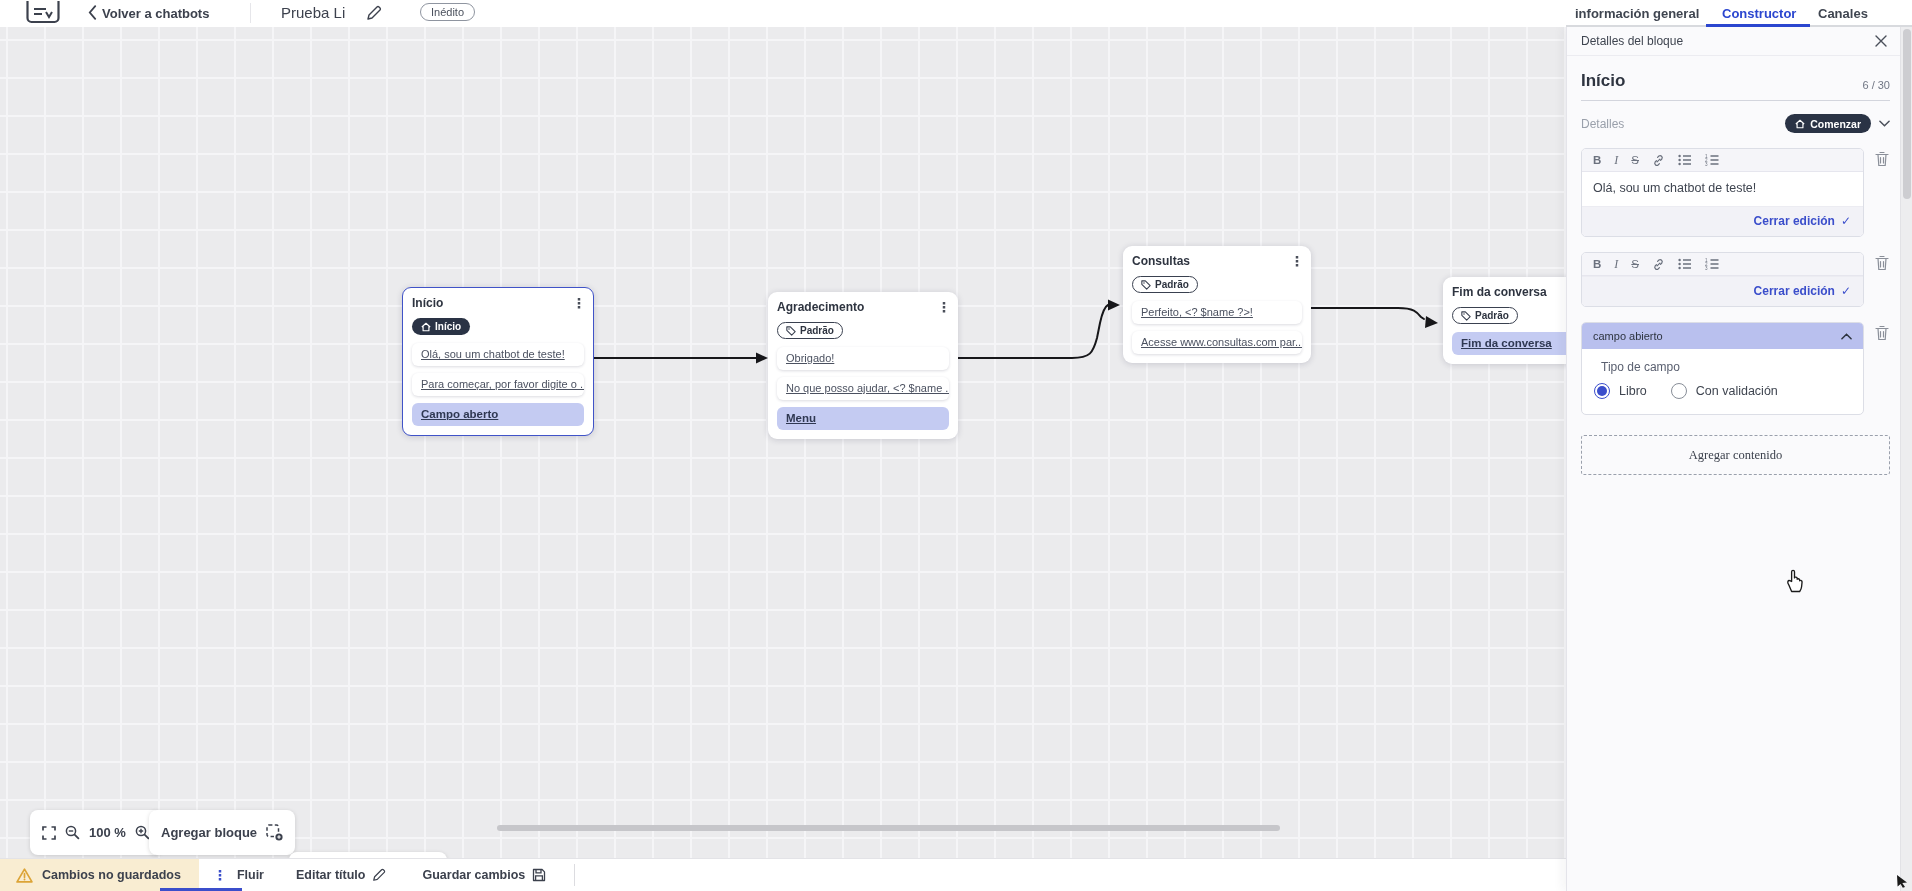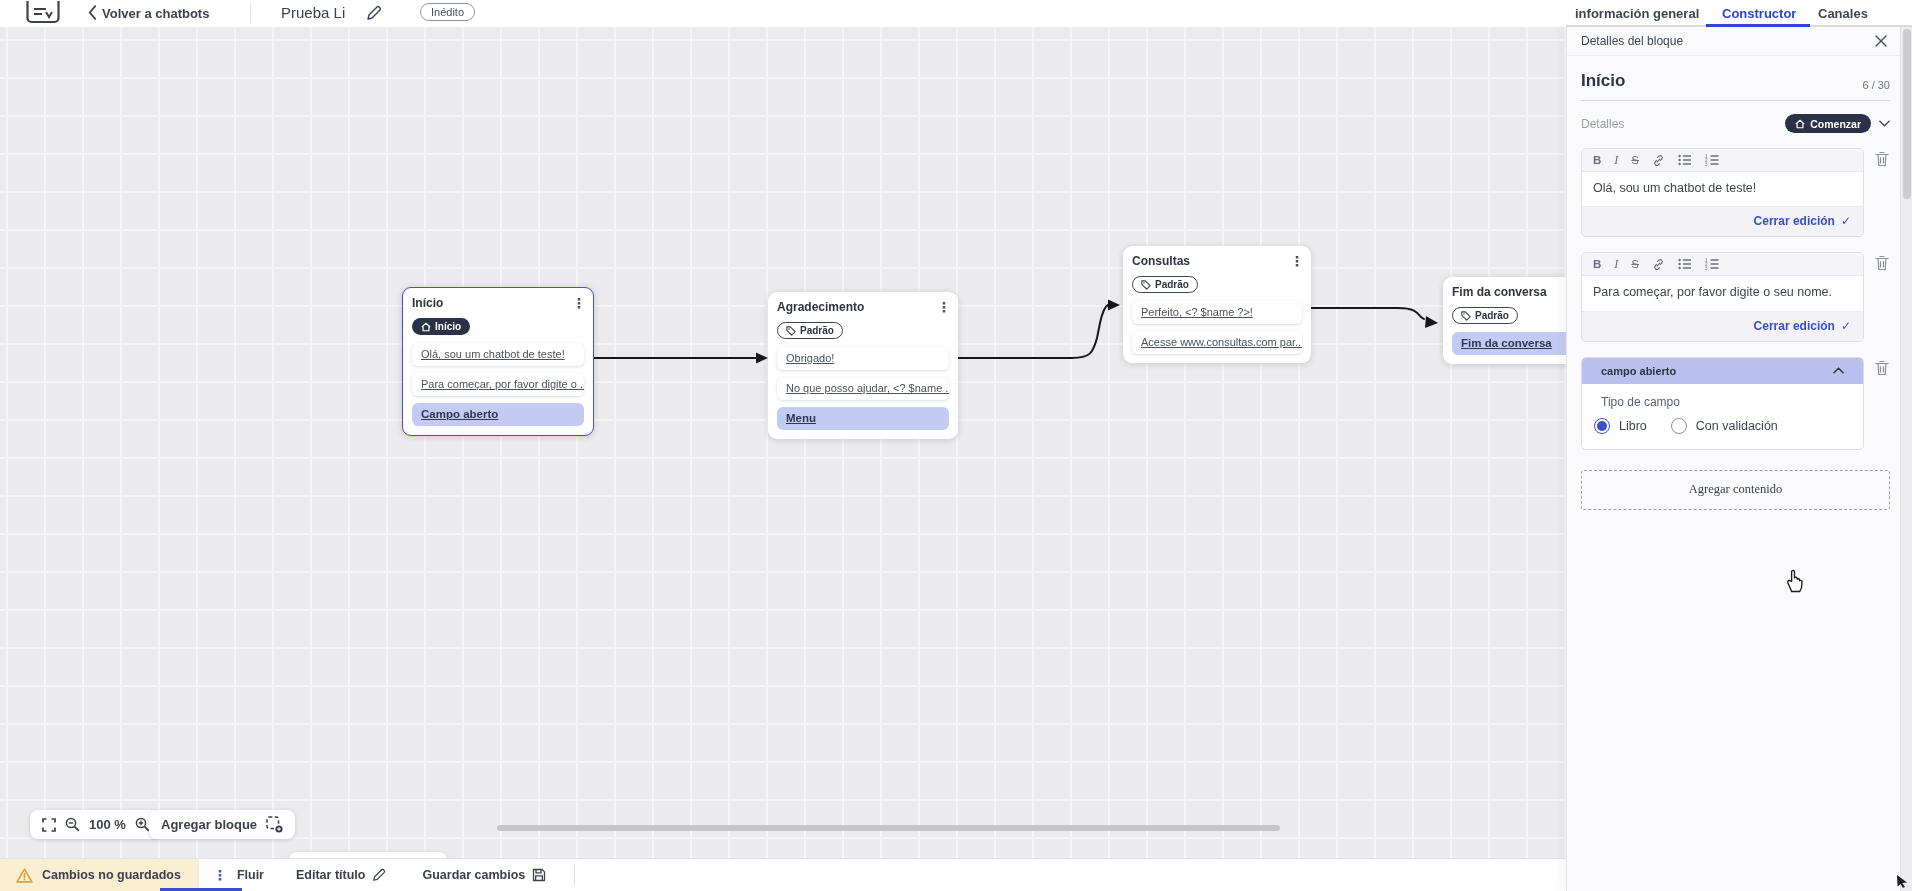--- a/index.html
+++ b/index.html
@@ -39,21 +39,21 @@
   .badge-dark { margin-top:3px; background:#2a3345; color:#fff; font-size:10px; font-weight:700; height:17px; border-radius:9px; display:inline-flex; align-items:center; gap:4px; padding:0 9px; }
   .badge-outline { margin-top:3px; background:#fff; border:1.2px solid #3a4150; color:#2e3440; font-size:10px; font-weight:700; height:17px; border-radius:9px; display:inline-flex; align-items:center; gap:4px; padding:0 8px; }
   .nrow { margin-top:7px; height:23px; border-radius:6px; display:flex; align-items:center; padding:0 9px; font-size:11px; color:#4b5160; background:#fff; box-shadow:0 1px 3px rgba(30,30,60,.16); white-space:nowrap; overflow:hidden;text-decoration:underline; }
   .nrow.hl { background:#c4cbf2; color:#2f3852; font-weight:700; font-size:11.5px; box-shadow:none; }
   #node-inicio { left:402px; top:287px; width:192px; border:1.5px solid #4053c8; }
   #node-agradecimento { left:768px; top:292px; width:190px; }
   #node-consultas { left:1123px; top:246px; width:188px; }
   #node-fim { left:1443px; top:277px; width:190px; }
 
   
-  .ctrl-card { position:absolute; top:810px; height:29px; background:#fff; border-radius:8px; box-shadow:0 1px 4px rgba(0,0,0,.15); display:flex; align-items:center; gap:9px; padding:0 12px; font-size:13px; font-weight:700; color:#3c414d; z-index:5; cursor:pointer;text-align:right; }
+  .ctrl-card { position:absolute; top:810px; height:45px; background:#fff; border-radius:8px; box-shadow:0 1px 4px rgba(0,0,0,.15); display:flex; align-items:center; gap:9px; padding:0 12px; font-size:13px; font-weight:700; color:#3c414d; z-index:5; cursor:pointer;text-align:right; }
   .cc-zoom { left:30px; } .cc-add { left:149px; } .cc-test { left:289px;margin-top:42px; }
   .zoomval { font-size:13px; font-weight:700; }
   .hscroll { position:absolute; left:497px; top:825px; width:783px; height:6px; border-radius:3px; background:#c6c6ca; z-index:5; cursor:pointer; }
 
   
   .statusbar { position:absolute; left:0; bottom:0; width:1566px; height:33px; background:#fff; border-top:1px solid #e3e3e7; z-index:15; display:flex; align-items:center; font-size:12.5px; font-weight:700; color:#3c414d; }
   .sb-warning { height:100%; background:#f9edd2; display:flex; align-items:center; gap:9px; padding:0 18px 0 16px; }
   .sb-kebab { margin:0 12px 0 14px; }
   .sb-item { display:flex; align-items:center; gap:7px; cursor:pointer; }
   .sb-fluir { margin-right:32px; }
@@ -86,21 +86,21 @@
   .editor { border:1px solid #dcdee6; border-radius:5px; overflow:hidden; background:#fff; }
   .ed-toolbar { background:#f5f5f9; border-bottom:1px solid #e6e6ee; height:23px; display:flex; align-items:center; gap:13px; padding:0 11px; color:#6b717e; }
   .tb-btn { cursor:pointer; display:inline-flex; align-items:center; }
   .tb-b { font-weight:700; font-size:11.5px; }
   .tb-i { font-style:italic; font-family:"Liberation Serif",serif; font-size:12px; }
   .tb-s { text-decoration:line-through; font-size:11.5px; }
   .ed-body { padding:7px 11px 8px; font-size:12.5px; color:#3f4550; line-height:1.55; min-height:27px; }
   .ed-footer { background:#f2f2f7; border-top:1px solid #ececf2; padding:7px 12px 8px; display:flex; justify-content:flex-end; align-items:center; gap:6px; color:#3b4ecb; font-size:12px; font-weight:700; cursor:pointer; }
   .check::after { content:"\2713"; font-size:12px; }
   .field-card { border:1px solid #dcdee6; border-radius:5px; overflow:hidden; background:#fff; }
-  .fc-header { background:#b9c0ee; height:26px; display:flex; align-items:center; justify-content:space-between; padding:0 19px; font-size:11px; font-weight:700; color:#2e3440; cursor:pointer; }
+  .fc-header { background:#b9c0ee; height:26px; display:flex; align-items:center; justify-content:space-between; padding:0 11px; font-size:11px; font-weight:400; color:#2e3440; cursor:pointer; }
   .fc-body { padding:11px 12px 15px; }
   .fc-type-label { font-size:12px; color:#5a6070; margin-left:7px; }
   .radio-row { display:flex; align-items:center; margin-top:9px; font-size:12.5px; color:#3f4550; }
   .radio { width:16px; height:16px; border-radius:50%; border:1.5px solid #888e98; background:#fff; display:inline-flex; align-items:center; justify-content:center; margin:0 9px 0 0; cursor:pointer; flex:none; }
   .radio.sel { border-color:#3b4ecb; }
   .radio.sel::after { content:""; width:10px; height:10px; border-radius:50%; background:#3b4ecb; }
   .radio-gap { width:24px; }
   .fc-help { margin-top:13px; font-size:12px; color:#9ba1ad; line-height:1.5; }
   .add-content-btn { margin-top:20px; height:40px; width:100%; border:1.5px dashed #9aa0ac; border-radius:3px; background:transparent; display:flex; align-items:center; justify-content:center; font-size:12.5px; color:#3c414d; font-family:Liberation Serif, serif; cursor:pointer; }
 
@@ -391,21 +391,20 @@
               </span>
               <span class="tb-btn">
                 <svg width="14" height="12" viewBox="0 0 14 12">
                     <text x="0" y="3.6" font-size="4.6" fill="#6b717e">1</text>
                     <text x="0" y="7.8" font-size="4.6" fill="#6b717e">2</text>
                     <text x="0" y="12" font-size="4.6" fill="#6b717e">3</text>
                     <path d="M5.5 2 h8 M5.5 6 h8 M5.5 10 h8" stroke="#6b717e" stroke-width="1.4"></path>
                   </svg>
               </span>
             </div>
-            <div class="ed-body">Para começar, por favor digite o seu nome.</div>
             <div class="ed-footer">
               <span>Cerrar edición</span>
                 <span class="check"></span>
             </div>
           </div>
           <span class="trash-btn">
             <svg width="14" height="16" viewBox="0 0 14 16">
                 <path d="M1 3.5 h12 M5 1.5 h4 M3 3.5 l.8 11 h6.4 l.8-11 M5.5 6.5 v5.5 M8.5 6.5 v5.5" stroke="#8a8f99" stroke-width="1.2" fill="none" stroke-linecap="round"></path>
               </svg>
           </span>

